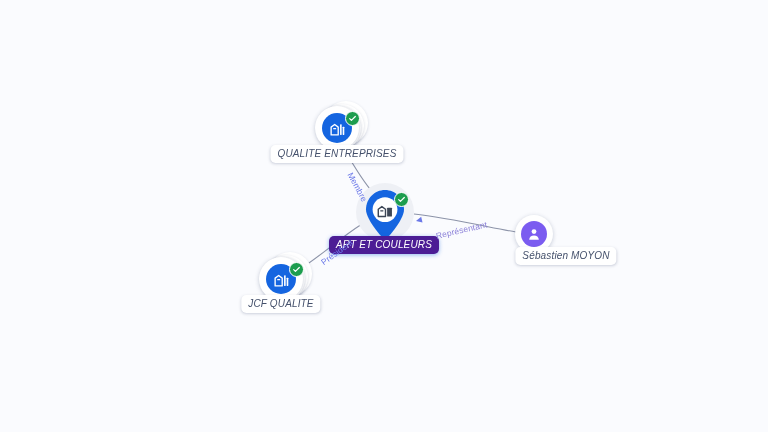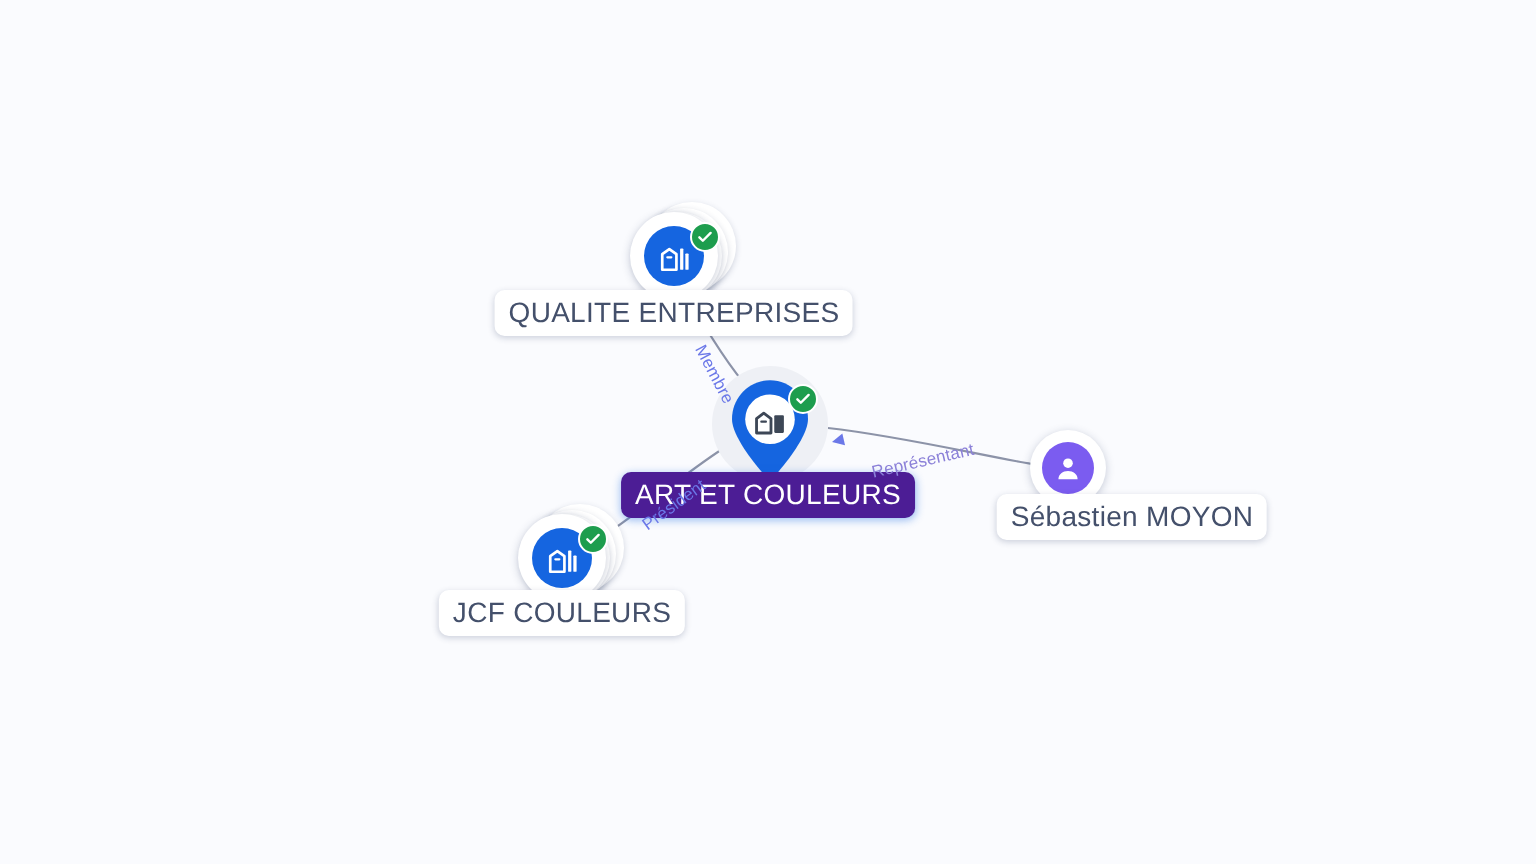--- a/index.html
+++ b/index.html
@@ -140,23 +140,24 @@
 
   
   .node-label {
     position: absolute;
     transform: translate(-50%, 0);
     white-space: nowrap;
     padding: 3px 7px 4px 7px;
     border-radius: 5px;
     background: #ffffff;
     color: #44506b;
-    font-size: 14px;
+    font-size: 10px;
     letter-spacing: 0.15px;
     box-shadow: 0 1px 3px rgba(40,55,95,0.22);
+    font-style: italic;
   }
   .node-label.selected {
     background: #4c1d95;
     color: #ffffff;
     box-shadow: 0 1px 4px rgba(21,101,224,0.45);
   }
 
   .edge-label {
     position: absolute;
     white-space: nowrap;
@@ -242,21 +243,21 @@
               </svg>
             </div>
           </div>
           <div class="badge-check" style="left: 43px; top: 18px;">
             <svg width="9" height="9" viewBox="0 0 24 24">
               <path d="M4.5 12.4l4.6 4.6L19.5 6.6" fill="none" stroke="#ffffff" stroke-width="3.2" stroke-linecap="round" stroke-linejoin="round"></path>
             </svg>
           </div>
         </div>
       </div>
-      <div class="node-label" style="left: 281px; top: 295px;">JCF COULEURS</div>
+      <div class="node-label" style="left: 281px; top: 295px;">JCF QUALITE</div>
       <div class="node" style="left: 534px; top: 234px;">
         <div class="node-anchor" style="width: 70px; height: 70px; left: 0px; top: 0px;">
           <div class="person-disc">
             <div class="person-inner">
               <svg width="16" height="16" viewBox="0 0 24 24">
                 <circle cx="12" cy="8.4" r="3.6" fill="#ffffff"></circle>
                 <path d="M4.8 20.5c0-4 3.3-6.3 7.2-6.3s7.2 2.3 7.2 6.3z" fill="#ffffff"></path>
               </svg>
             </div>
           </div>

